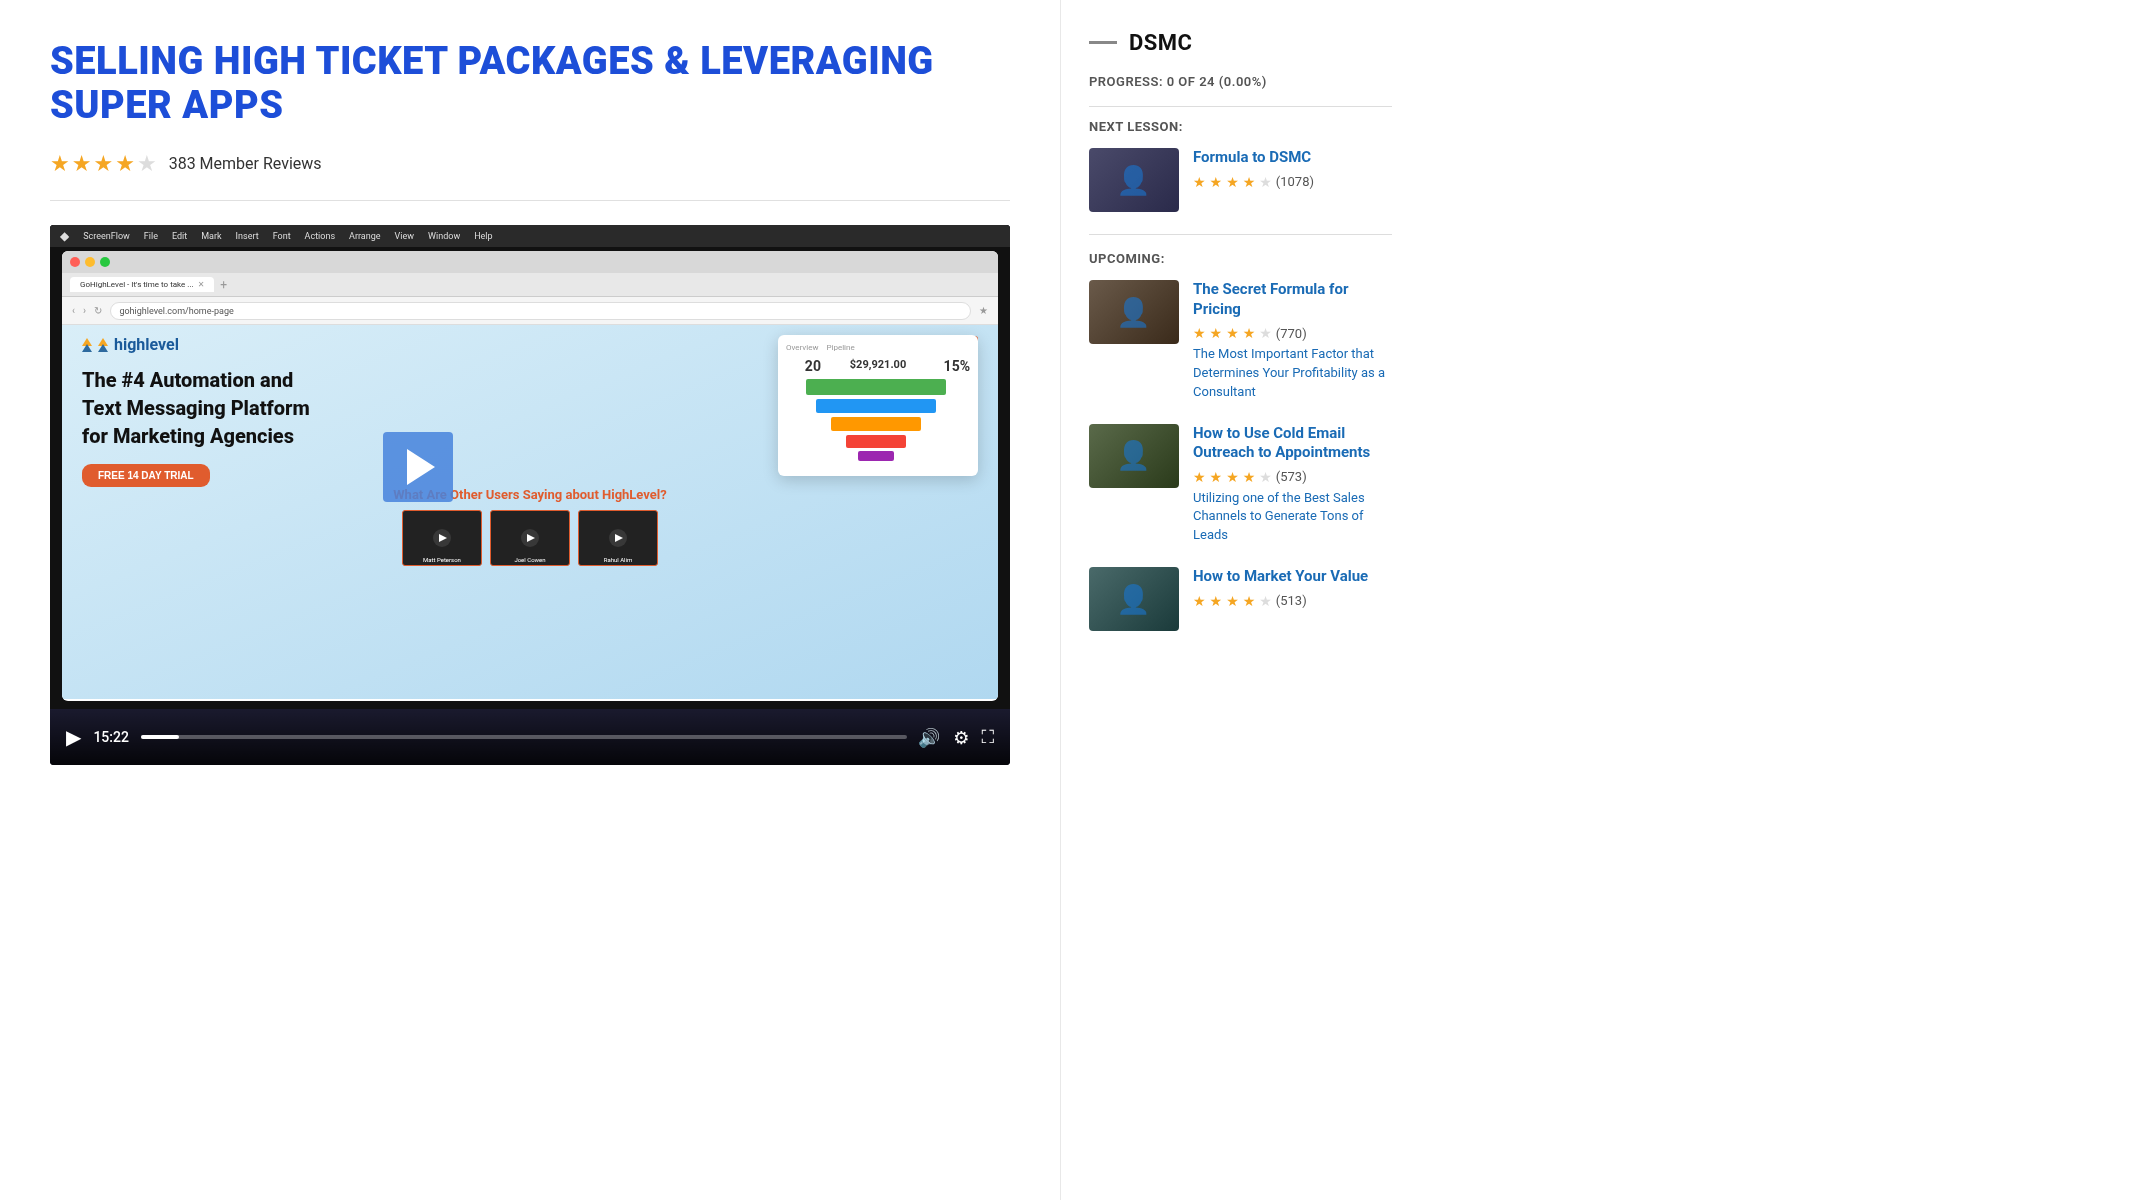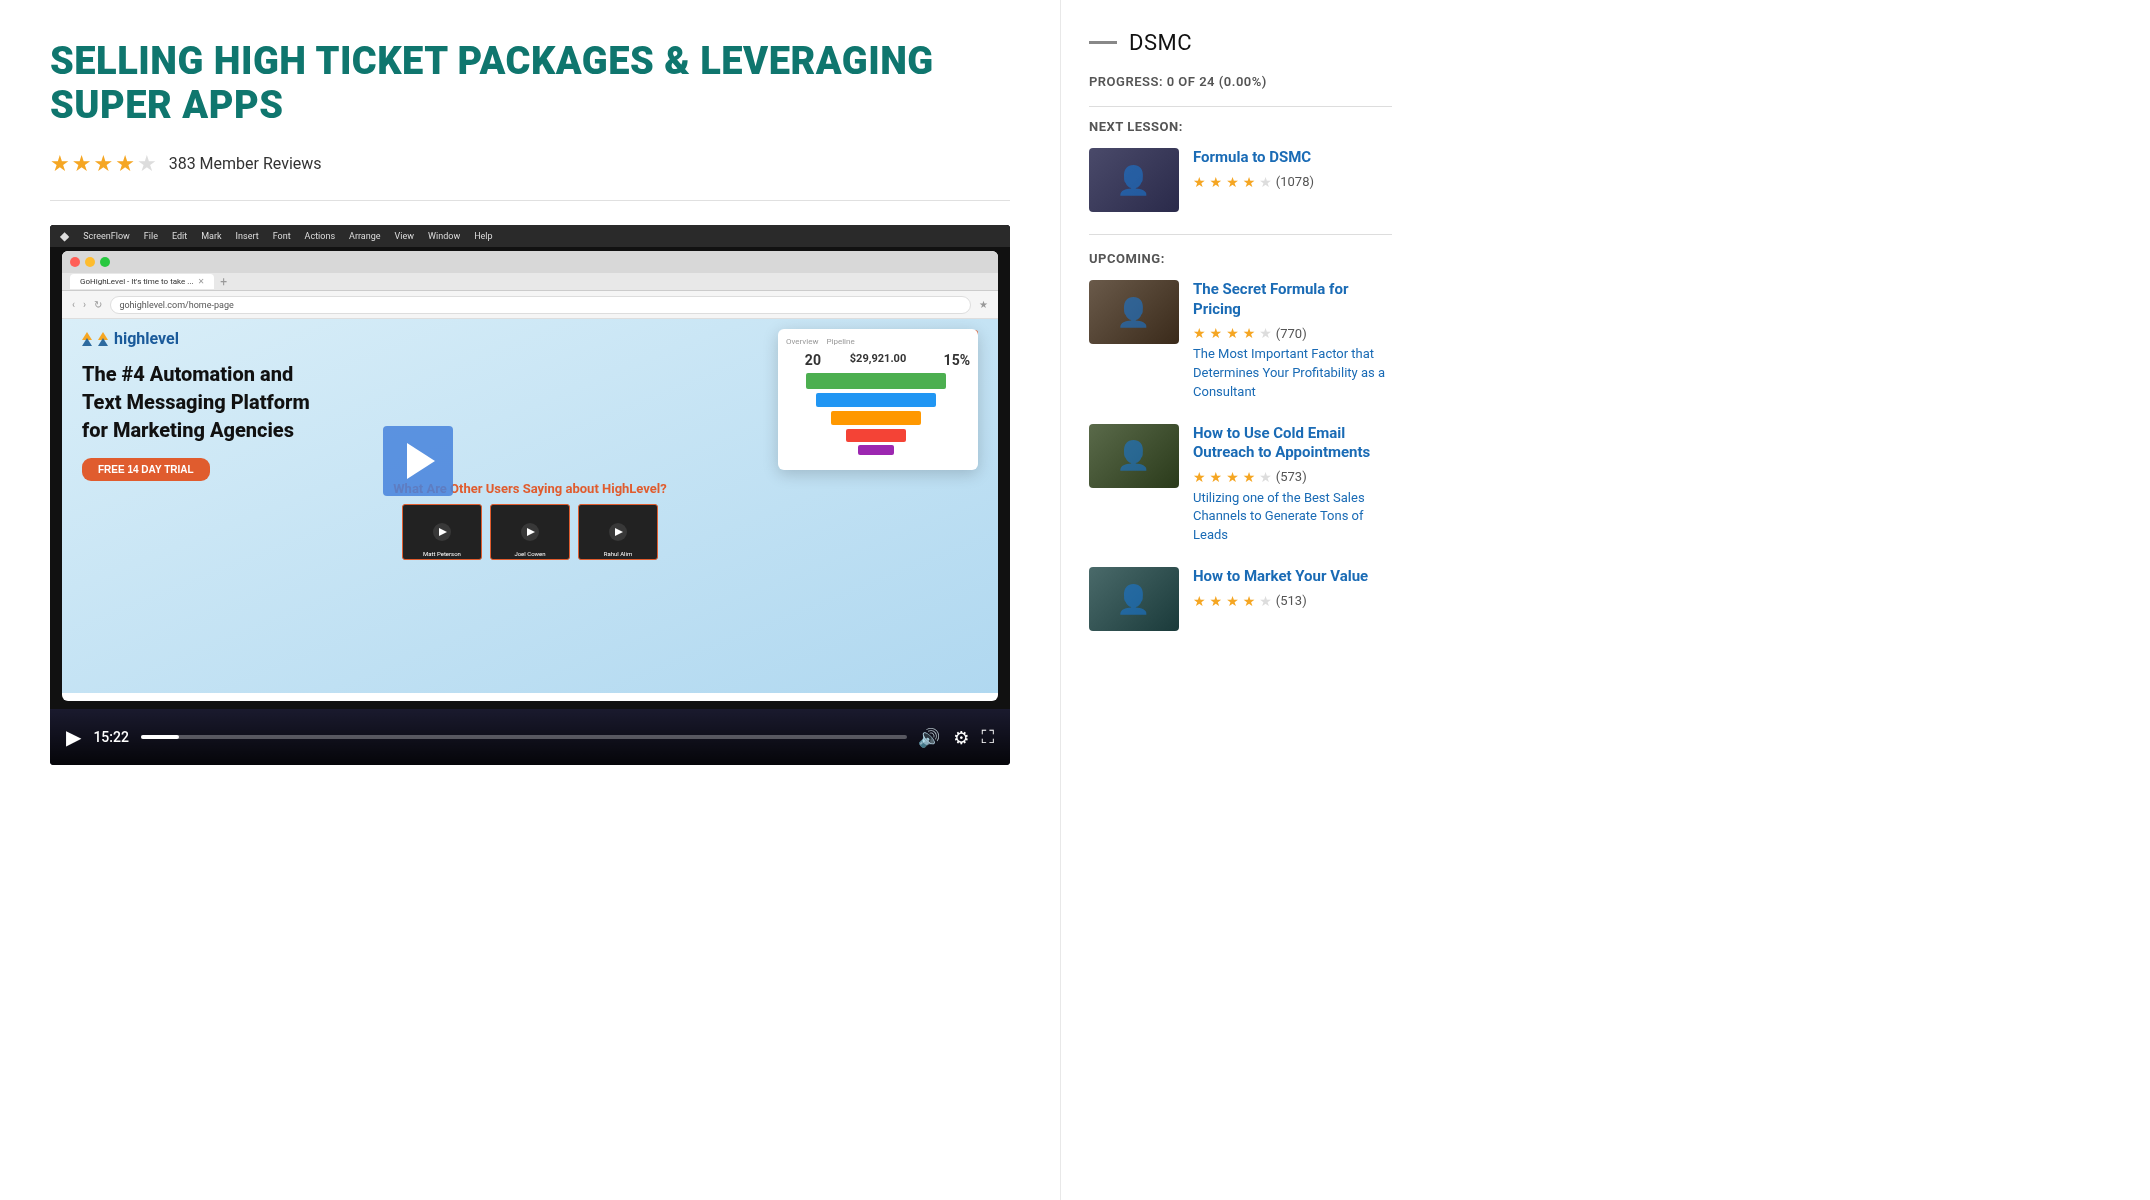--- a/index.html
+++ b/index.html
@@ -15,21 +15,21 @@
       flex: 1;
       padding: 40px 50px;
       max-width: 1060px;
       overflow-y: auto;
     }
 
     .page-title {
       font-size: 38px;
       font-weight: 900;
       text-transform: uppercase;
-      color: #0f766e;
+      color: #1d4ed8;
       line-height: 1.15;
       margin-bottom: 24px;
       letter-spacing: 0.5px;
     }
 
     .reviews-row {
       display: flex;
       align-items: center;
       gap: 12px;
       margin-bottom: 24px;
@@ -179,21 +179,21 @@
 
     .sidebar-dash {
       width: 28px;
       height: 3px;
       background: #888;
       flex-shrink: 0;
     }
 
     .sidebar-title {
       font-size: 22px;
-      font-weight: 400;
+      font-weight: 700;
       color: #111;
       letter-spacing: 0.5px;
     }
 
     .progress-section {
       margin-bottom: 16px;
     }
 
     .progress-label {
       font-size: 13px;
@@ -342,21 +342,21 @@
       height: 10px;
       border-radius: 50%;
     }
 
     .macos-dot-red { background: #ff5f57; }
     .macos-dot-yellow { background: #febc2e; }
     .macos-dot-green { background: #28c840; }
 
     .macos-tab-bar {
       background: #e8e8e8;
-      height: 18px;
+      height: 24px;
       display: flex;
       align-items: center;
       padding: 0 8px;
       gap: 6px;
       border-bottom: 1px solid #ccc;
     }
 
     .macos-tab {
       background: #fff;
       border-radius: 4px 4px 0 0;

